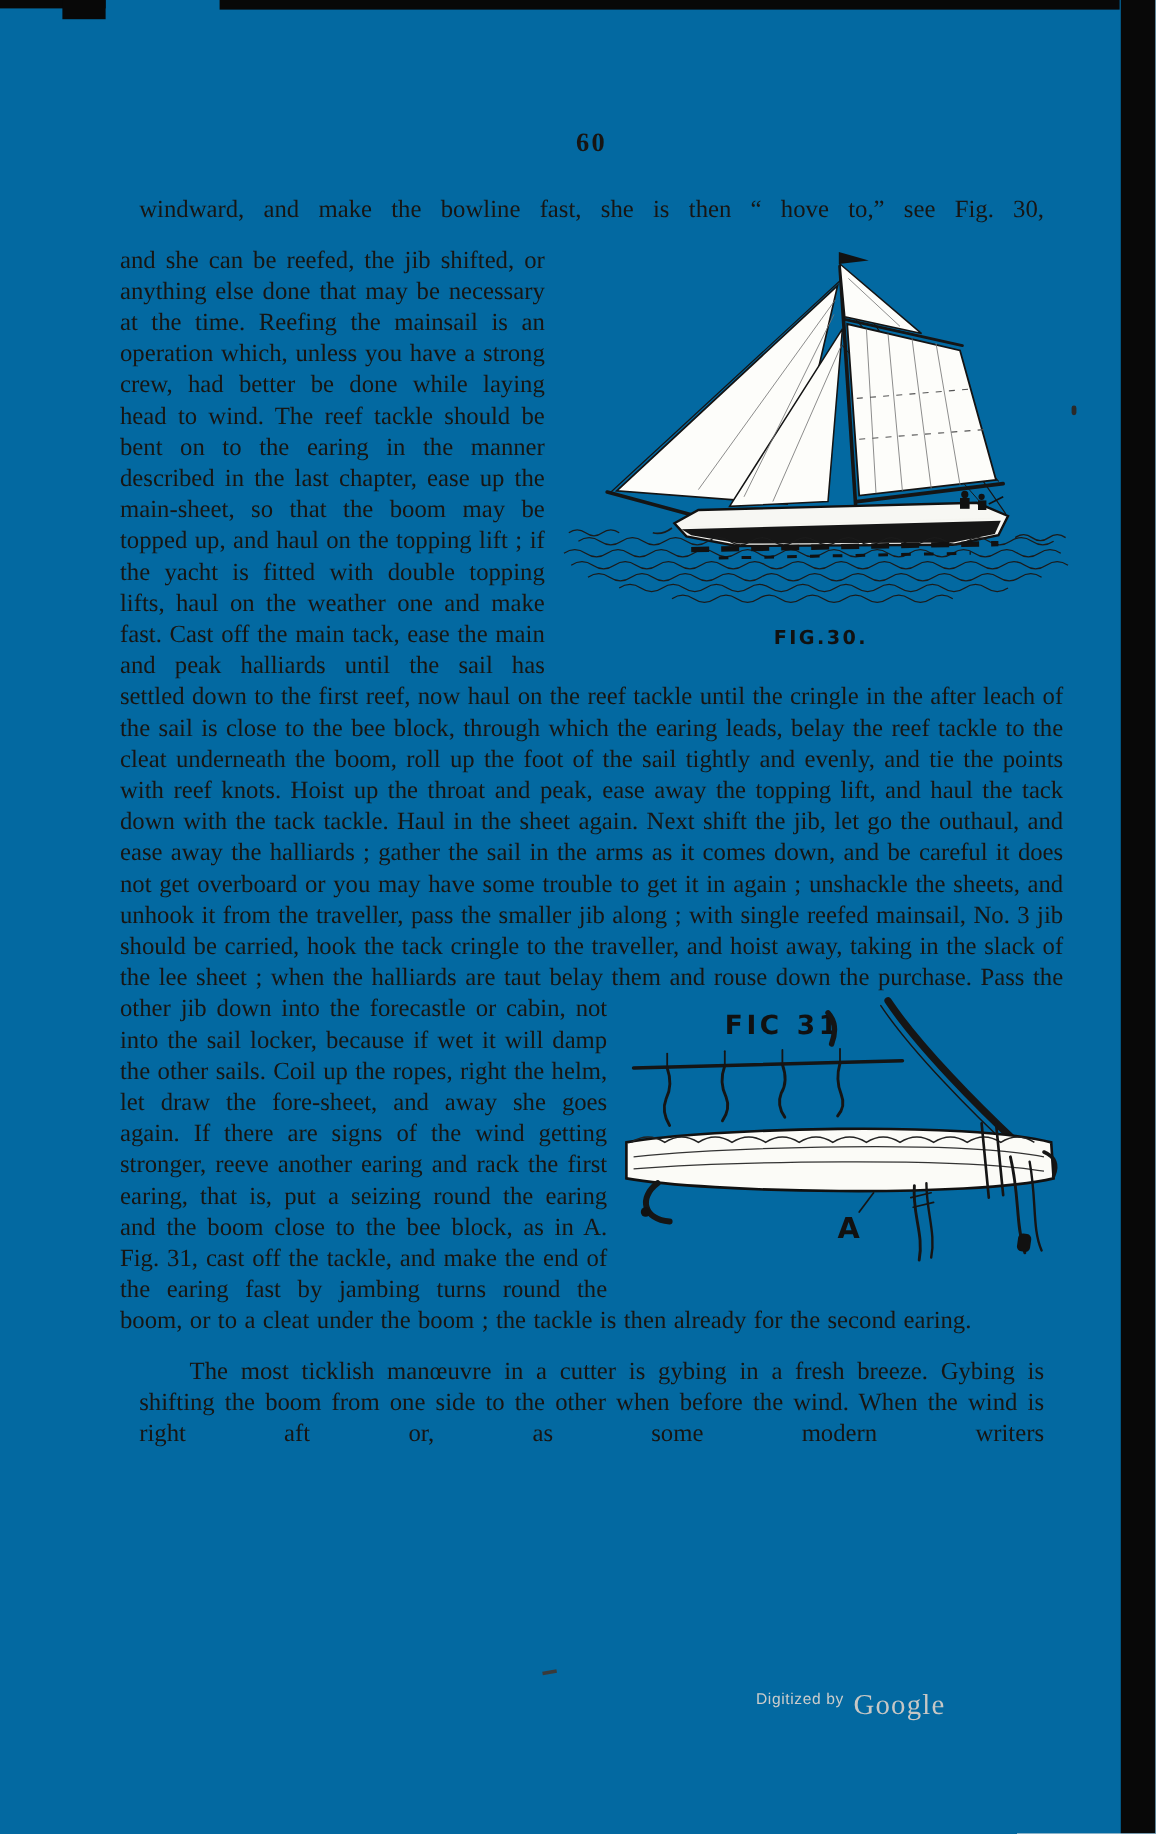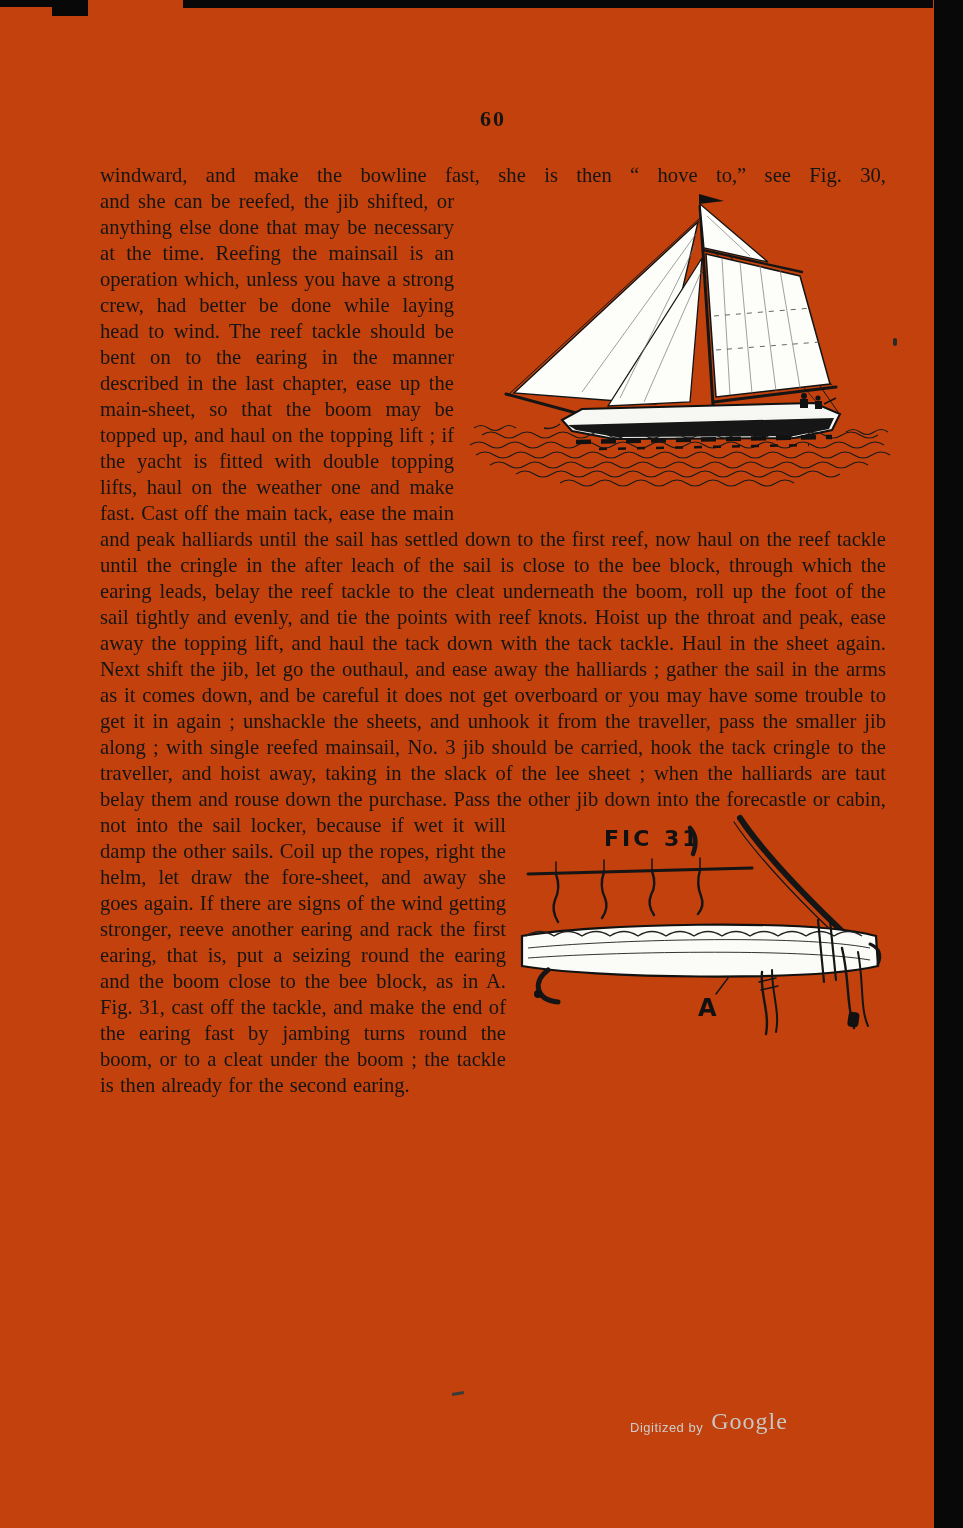--- a/index.html
+++ b/index.html
@@ -1,39 +1,39 @@
 <!DOCTYPE html>
 <html><head>
 <meta charset="utf-8">
 <style>
   html,body{margin:0;padding:0;background:#e8e8e6;}
   .page{
     position:relative;
     width:963px;height:1528px;
-    background:#c2410c;
+    background:#0369a1;
     overflow:hidden;
     font-family:"Liberation Serif", serif;
     color:#171513;
   }
   
   .art{position:absolute;background:#080808;}
   .art-top{left:183px;top:0;width:750px;height:8px;}
   .art-topleft{left:0;top:0;width:88px;height:7px;}
   .art-topleft2{left:52px;top:0;width:36px;height:16px;}
   .art-right{right:0;top:0;width:29px;height:1528px;}
   .art-speck{left:893px;top:338px;width:4px;height:8px;background:#2a2a2a;border-radius:2px;}
   .art-dash{left:452px;top:1392px;width:12px;height:3px;background:#3a3a3a;transform:rotate(-10deg);}
 
   .text-area{position:absolute;left:100px;top:106px;width:786px;}
   .page-number{
     text-align:center;font-size:22px;font-weight:bold;
     letter-spacing:2px;margin:0 0 30px 0;
   }
   .body-copy{
-    font-size:20.6px;line-height:26px;text-align:justify;margin:0;
+    font-size:20.6px;line-height:26px;text-align:justify;margin:16px;
     word-spacing:1px;
   }
   .intro{text-align-last:justify;}
   .flow{margin:0;}
   .final{text-indent:42px;text-align-last:justify;}
 
   figure{margin:0;padding:0;}
   .fig30{
     float:right;width:440px;margin:4px -18px 4px 10px;
     text-align:center;
@@ -43,21 +43,21 @@
     font-family:"DejaVu Sans", sans-serif;font-weight:700;
     font-size:16px;letter-spacing:2px;margin-top:6px;color:#111;
   }
   .fig31{
     float:right;width:372px;margin:2px -4px 2px 12px;text-decoration:underline;
   }
   .fig31 svg{display:block;}
 
   .watermark{
     position:absolute;left:630px;top:1408px;
-    display:flex;align-items:flex-end;gap:8px;
+    display:flex;align-items:flex-start;gap:8px;
   }
   .wm-prefix{
     font-family:"Liberation Sans", sans-serif;
     font-size:13px;color:#cccccb;letter-spacing:.5px;
   }
   .wm-brand{
     font-family:"Liberation Serif", serif;
     font-size:24px;color:#c7c7c5;letter-spacing:1px;
   }
 </style>
@@ -138,20 +138,21 @@
             <path d="M26 273 q9 -6 18 0 t18 0 t18 0 t18 0 t18 0 t18 0 t18 0 t18 0 t18 0 t18 0 t18 0 t18 0 t18 0 t18 0 t18 0 t18 0 t18 0 t18 0 t18 0 t18 0 t18 0"></path>
             <path d="M52 282 q9 -6 18 0 t18 0 t18 0 t18 0 t18 0 t18 0 t18 0 t18 0 t18 0 t18 0 t18 0 t18 0 t18 0 t18 0 t18 0 t18 0 t18 0 t18 0"></path>
             <path d="M96 291 q9 -6 18 0 t18 0 t18 0 t18 0 t18 0 t18 0 t18 0 t18 0 t18 0 t18 0 t18 0 t18 0 t18 0"></path>
           </g>
           <g stroke="#111" fill="none">
             <path d="M112 250 L368 245" stroke-width="4.5" stroke-dasharray="15 10"></path>
             <path d="M135 257 L345 253" stroke-width="2.5" stroke-dasharray="8 11"></path>
           </g>
           <path d="M96 232 q-8 6 -16 4" stroke="#1b1b1b" stroke-width="1.4" fill="none"></path>
         </svg>
+        <figcaption>FIG.30.</figcaption>
       </figure>
 
       <span>and she can be reefed, the jib shifted, or anything else done that may be necessary at the time.  Reefing the mainsail is an operation which, unless you have a strong crew, had better be done while laying head to wind.  The reef tackle should be bent on to the earing in the manner described in the last chapter, ease up the main-sheet, so that the boom may be topped up, and haul on the topping lift ; if the yacht is fitted with double topping lifts, haul on the weather one and make fast.  Cast off the main tack, ease the main and peak halliards until the sail has settled down to the first reef, now haul on the reef tackle until the cringle in the after leach of the sail is close to the bee block, through which the earing leads, belay the reef tackle to the cleat underneath the boom, roll up the foot of the sail tightly and evenly, and tie the points with reef knots.  Hoist up the throat and peak, ease away the topping lift, and haul the tack down with the tack tackle.  Haul in the sheet again.  Next shift the jib, let go the outhaul, and ease away the halliards ; gather the sail in the arms as it comes down, and be careful it does not get overboard or you may have some trouble to get it in again ; unshackle the sheets, and unhook it from the traveller, pass the smaller jib along ; with single reefed mainsail, No. 3 jib should be carried, hook the tack cringle to the traveller, and hoist away, taking in the slack of the lee sheet ; when the halliards are taut belay them and rouse down the purchase.  Pass the other jib down into </span>
 
       <figure class="fig31">
         <svg width="372" height="244" viewBox="0 0 372 244" xmlns="http://www.w3.org/2000/svg">
           <text x="86" y="32" font-family="DejaVu Sans, sans-serif" font-size="22" font-weight="bold" letter-spacing="3" fill="#111">FIC 31</text>
           <g stroke="#151515" fill="none" stroke-linecap="round">
             <path d="M172 14 q9 10 3 26" stroke-width="4.5"></path>
             <path d="M222 4 C 246 40, 296 92, 340 132" stroke-width="6"></path>
@@ -188,20 +189,21 @@
           <rect x="330" y="198" width="11" height="15" rx="4" fill="#111" transform="rotate(8 335 205)"></rect>
           <circle cx="20" cy="180" r="4" fill="#111"></circle>
           <text x="180" y="202" font-family="DejaVu Sans, sans-serif" font-size="24" font-weight="bold" fill="#111">A</text>
         </svg>
       </figure>
 
       <span>the forecastle or cabin, not into the sail locker, because if wet it will damp the other sails.  Coil up the ropes, right the helm, let draw the fore-sheet, and away she goes again.  If there are signs of the wind getting stronger, reeve another earing and rack the first earing, that is, put a seizing round the earing and the boom close to the bee block, as in A. Fig. 31, cast off the tackle, and make the end of the earing fast by jambing turns round the boom, or to a cleat under the boom ; the tackle is then already for the second earing.</span>
 
     </div>
 
+    <p class="body-copy final">The most ticklish manœuvre in a cutter is gybing in a fresh breeze.  Gybing is shifting the boom from one side to the other when before the wind.  When the wind is right aft or, as some modern writers</p>
 
   </div>
 
   <div class="watermark">
     <span class="wm-prefix">Digitized by</span>
     <span class="wm-brand">Google</span>
   </div>
 
 </div>
 

